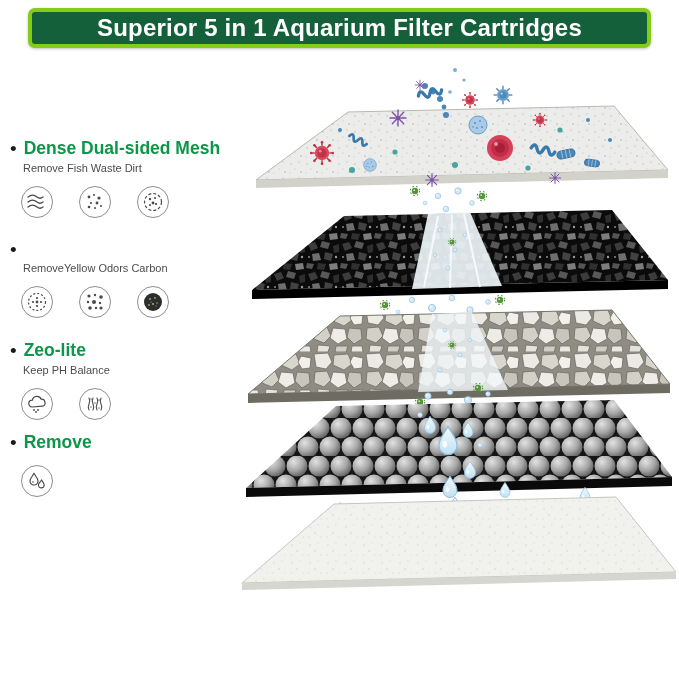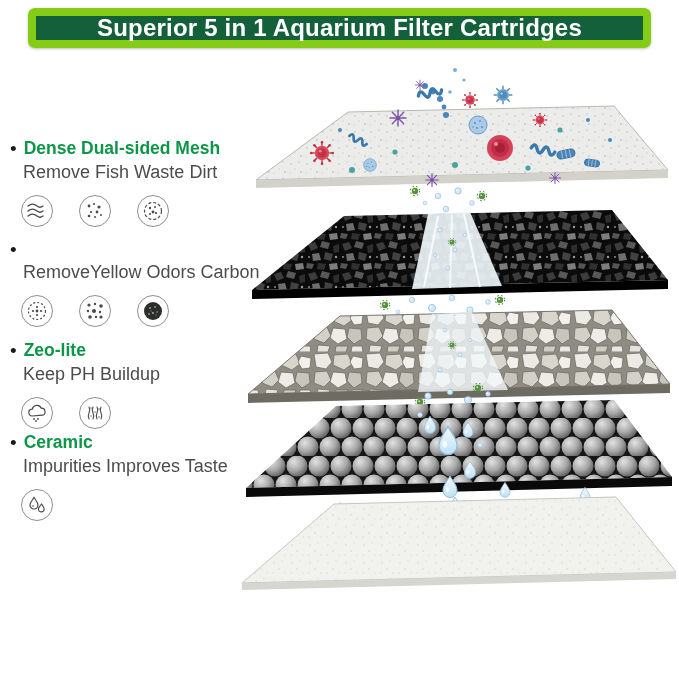--- a/index.html
+++ b/index.html
@@ -1,28 +1,28 @@
 <!DOCTYPE html>
 <html><head>
 <meta charset="utf-8">
 <style>
   html,body{margin:0;padding:0;background:#fff;}
   .page{position:relative;width:679px;height:679px;background:#ffffff;overflow:hidden;
         font-family:"Liberation Sans",sans-serif;}
   .banner{position:absolute;left:28px;top:8px;width:623px;height:40px;background:#14603a;
-          border:8px solid #84cc16;border-radius:7px;box-sizing:border-box;
+          border:4px solid #84cc16;border-radius:7px;box-sizing:border-box;
           display:flex;align-items:center;justify-content:center;
           box-shadow:0 1px 3px rgba(0,0,0,.25);}
   .banner-text{color:#ffffff;font-weight:bold;font-size:24px;letter-spacing:.2px;white-space:nowrap;}
   .art{position:absolute;left:0;top:0;}
   .feature{position:absolute;left:10px;}
   .f-title{display:flex;align-items:center;gap:7px;}
   .bullet{color:#1a1a1a;font-size:19px;line-height:1;}
   .t{color:#0c9648;font-weight:bold;font-size:17.5px;white-space:nowrap;}
-  .f-sub{color:#4c4c4c;font-size:18px;margin:3px 0 0 13px;white-space:nowrap;}
+  .f-sub{color:#4c4c4c;font-size:11px;margin:3px 0 0 13px;white-space:nowrap;}
   .icons{display:flex;gap:26px;margin:12px 0 0 11px;}
   .ic{width:32px;height:32px;border:1px solid #8f8f8f;border-radius:50%;background:#fff;
       display:flex;align-items:center;justify-content:center;box-sizing:border-box;}
 </style>
 </head>
 <body>
 
 <div class="page">
 
   <div class="banner">
@@ -399,21 +399,21 @@
         </svg>
       </div>
     </div>
   </div>
 
   <div class="feature" style="top:340px">
     <div class="f-title">
       <span class="bullet">•</span>
       <span class="t">Zeo-lite</span>
     </div>
-    <div class="f-sub">Keep PH Buildup</div>
+    <div class="f-sub">Keep PH Balance</div>
     <div class="icons">
       <div class="ic">
         <svg width="22" height="22" viewBox="0 0 22 22">
           <path d="M6,14 a3.4,3.4 0 0 1 0.4,-6.8 a4.6,4.6 0 0 1 8.8,-1 a3.6,3.6 0 0 1 1.4,7 z" fill="none" stroke="#4a4a4a" stroke-width="1.2" stroke-linejoin="round"></path>
           <g fill="#4a4a4a">
             <circle cx="8" cy="17" r="0.9"></circle>
               <circle cx="12" cy="17" r="0.9"></circle>
               <circle cx="10" cy="19" r="0.9"></circle>
           </g>
         </svg>
@@ -432,23 +432,22 @@
               <circle cx="15" cy="15" r="0.7"></circle>
           </g>
         </svg>
       </div>
     </div>
   </div>
 
   <div class="feature" style="top:432px">
     <div class="f-title">
       <span class="bullet">•</span>
-      <span class="t">Ceramic</span>
-    </div>
-    <div class="f-sub">Impurities  Improves Taste</div>
+      <span class="t">Remove</span>
+    </div>
     <div class="icons">
       <div class="ic">
         <svg width="22" height="22" viewBox="0 0 22 22">
           <path d="M8,3.5 C9.8,6.5 12,8.5 12,11 A4,4 0 1 1 4,11 C4,8.5 6.2,6.5 8,3.5 Z" fill="none" stroke="#4a4a4a" stroke-width="1.2"></path>
           <path d="M15.5,10 C16.8,12 18.2,13.4 18.2,15 A2.9,2.9 0 1 1 12.4,15 C12.4,13.4 14.2,12 15.5,10 Z" fill="none" stroke="#4a4a4a" stroke-width="1.1"></path>
           <circle cx="7" cy="12" r="0.8" fill="#4a4a4a"></circle>
         </svg>
       </div>
     </div>
   </div>

